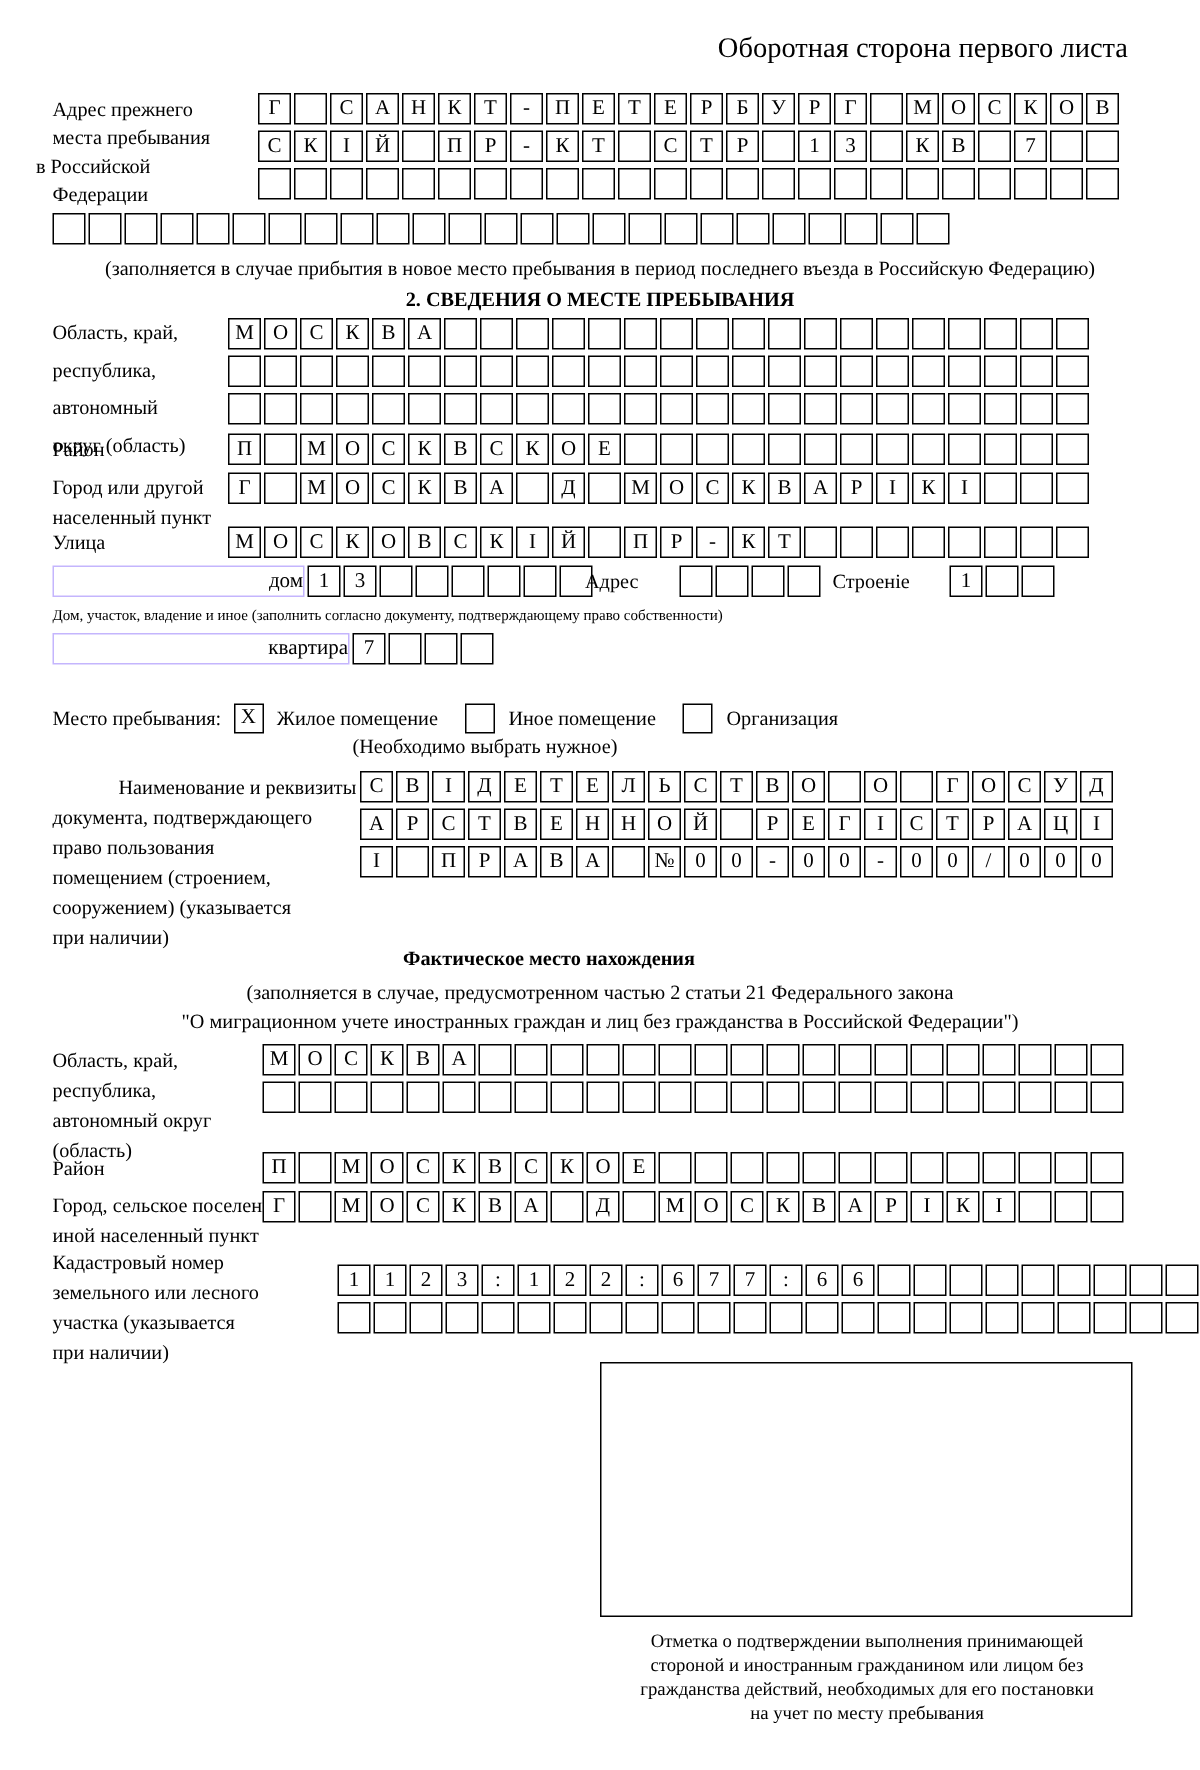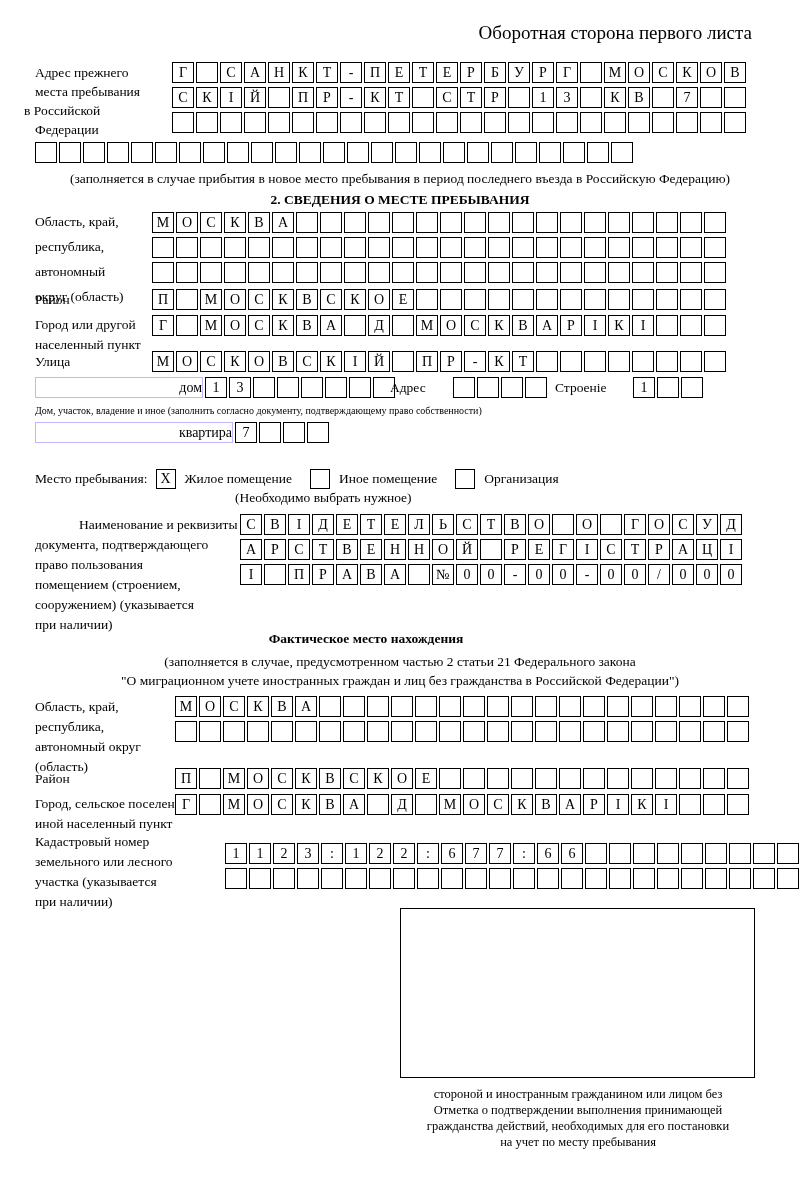--- a/index.html
+++ b/index.html
@@ -684,19 +684,19 @@
       <div class="cell"></div>
       <div class="cell"></div>
       <div class="cell"></div>
       <div class="cell"></div>
       <div class="cell"></div>
       <div class="cell"></div>
     </div>
 
   <div class="bigbox" style="left:400px; top:908px; width:355px; height:170px;"></div>
   <div class="caption-block" style="left:388px; top:1086px; width:380px;">
+    <div>Отметка о подтверждении выполнения принимающей</div>
     <div>стороной и иностранным гражданином или лицом без</div>
-    <div>Отметка о подтверждении выполнения принимающей</div>
     <div>гражданства действий, необходимых для его постановки</div>
     <div>на учет по месту пребывания</div>
   </div>
 
 </div>
 
 </body></html>

